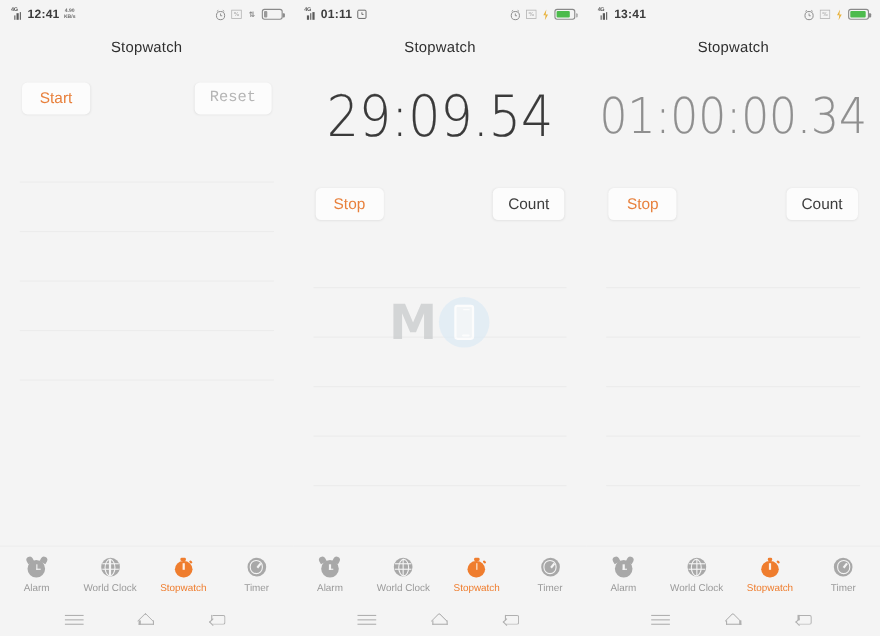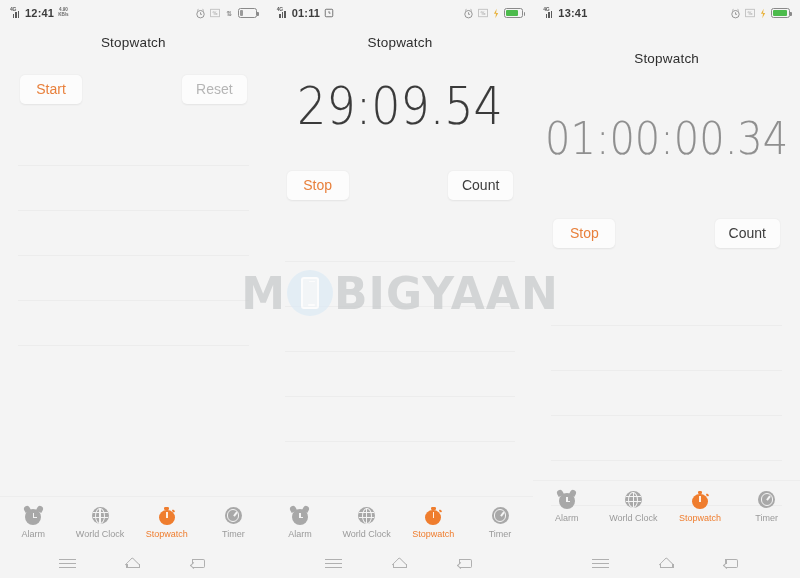--- a/index.html
+++ b/index.html
@@ -15,21 +15,21 @@
 
   .panel {
     width:266.67px;
     height:578px;
     background:#f4f4f4;
     position:relative;
     display:flex;
     flex-direction:column;
   }
   .panel.p2 { background:#f4f4f4; }
-  .panel.p3 { background:#f4f4f4;gap:16px; }
+  .panel.p3 { background:#f4f4f4; }
 
   
   .statusbar {
     height:26px;
     display:flex;
     align-items:center;
     padding:0 10px;
     font-size:10.5px;
     color:#3c3c3c;
     font-weight:bold;
@@ -103,21 +103,21 @@
     min-width:62px;
     height:29px;
     background:#fcfcfc;
     border-radius:5px;
     display:flex; align-items:center; justify-content:center;
     font-size:14px;
     box-shadow:0 0.5px 2px rgba(0,0,0,0.07);
     padding:0 14px;
   }
   .btn.orange { color:#e8803c; }
-  .btn.gray   { color:#b5b5b5; }
+  .btn.gray   { color:#b5b5b5;font-family:Liberation Mono, monospace; }
   .btn.dark   { color:#3c3c3c; }
   .btnrow .spacer { flex:1 1 auto; }
 
   
   .laps { flex:1 1 auto; position:relative; padding:0 18px; }
   .lapline {
     position:absolute; left:18px; right:18px;
     height:1px; background:#ececec;
   }
 
@@ -628,17 +628,16 @@
     </div>
   </div>
 
   <div class="watermark">
     <div class="wm-text">
       <span>M</span>
       <span class="wm-o">
         <span class="circle"></span>
         <span class="phone"></span>
       </span>
-      <span>BIGYAAN</span>
     </div>
   </div>
 
 </div>
 
 </body></html>

